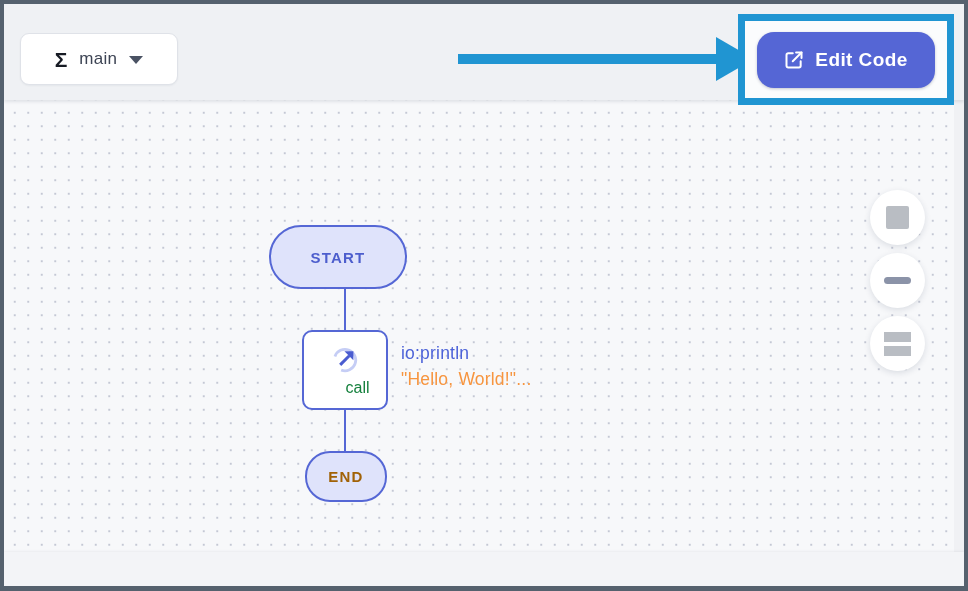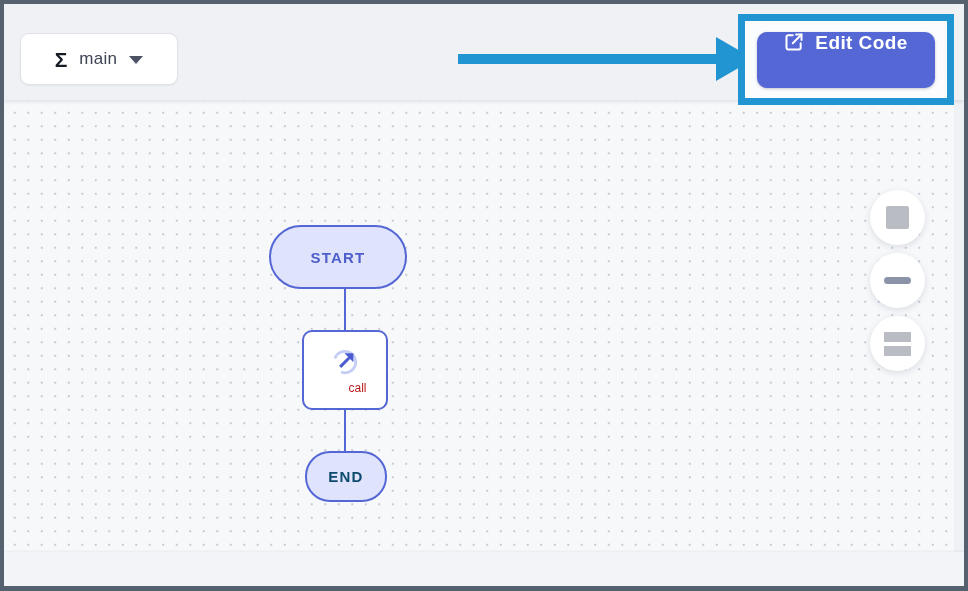--- a/index.html
+++ b/index.html
@@ -90,22 +90,23 @@
     background: #fbfcfd;
     display: flex;
     align-items: center;
     justify-content: center;
     z-index: 6;
   }
   .edit-code-btn {
     width: 178px; height: 56px;
     background: #5566d5;
     border: none;
-    border-radius: 10px;
+    border-radius: 17px;
     display: flex;
+    align-items: center;
     justify-content: center;
     gap: 11px;
     color: #ffffff;
     font-family: "Liberation Sans", sans-serif;
     font-size: 19px;
     font-weight: 600;
     letter-spacing: 0.4px;
     cursor: pointer;
     box-shadow: 0 1px 3px rgba(27,36,66,0.25);
   }
@@ -164,22 +165,22 @@
     background: #ffffff;
     border: 2px solid #5567d5;
     border-radius: 10px;
     display: flex; flex-direction: column;
     align-items: center; justify-content: center;
     gap: 2px;
     cursor: pointer;
     z-index: 2;
   }
   .node-call-label {
-    color: #b91c1c;
-    font-size: 12px;
+    color: #15803d;
+    font-size: 16px;
     line-height: 1;
     margin-left: 25px;
   }
   .call-expression {
     position: absolute;
     left: 397px; top: 243px;
     display: flex; flex-direction: column;
     gap: 5px;
     z-index: 2;
   }
@@ -194,21 +195,21 @@
     letter-spacing: 0.2px;
   }
   .node-end {
     position: absolute;
     left: 301px; top: 351px;
     width: 82px; height: 51px;
     background: #dfe3fb;
     border: 2px solid #5567d5;
     border-radius: 25px;
     display: flex; align-items: center; justify-content: center;
-    color: #0c4a6e;
+    color: #a16207;
     font-size: 15px; font-weight: 700; letter-spacing: 1.2px;
     cursor: pointer;
     z-index: 2;
   }
 
   
   .ctl {
     position: absolute;
     left: 866px;
     width: 55px; height: 55px;
@@ -282,20 +283,24 @@
         <span>
           <svg width="30" height="30" viewBox="0 0 28 28" fill="none">
             <circle cx="14" cy="15" r="10" stroke="#c5cdf5" stroke-width="2.6" stroke-dasharray="47 16" transform="rotate(-160 14 15)"></circle>
             <line x1="9.5" y1="19.5" x2="18" y2="11" stroke="#4a5cd0" stroke-width="2.8"></line>
             <polygon points="13.5,6.8 21.8,6.8 21.8,15.1" fill="#4a5cd0"></polygon>
           </svg>
         </span>
         <span class="node-call-label">call</span>
       </div>
 
+      <div class="call-expression">
+        <span class="expr-fn">io:println</span>
+        <span class="expr-args">"Hello, World!"...</span>
+      </div>
 
       <div class="connector c2"></div>
 
       <div class="node-end">
         <span>END</span>
       </div>
 
       <div class="ctl one">
         <span class="icon-square"></span>
       </div>

